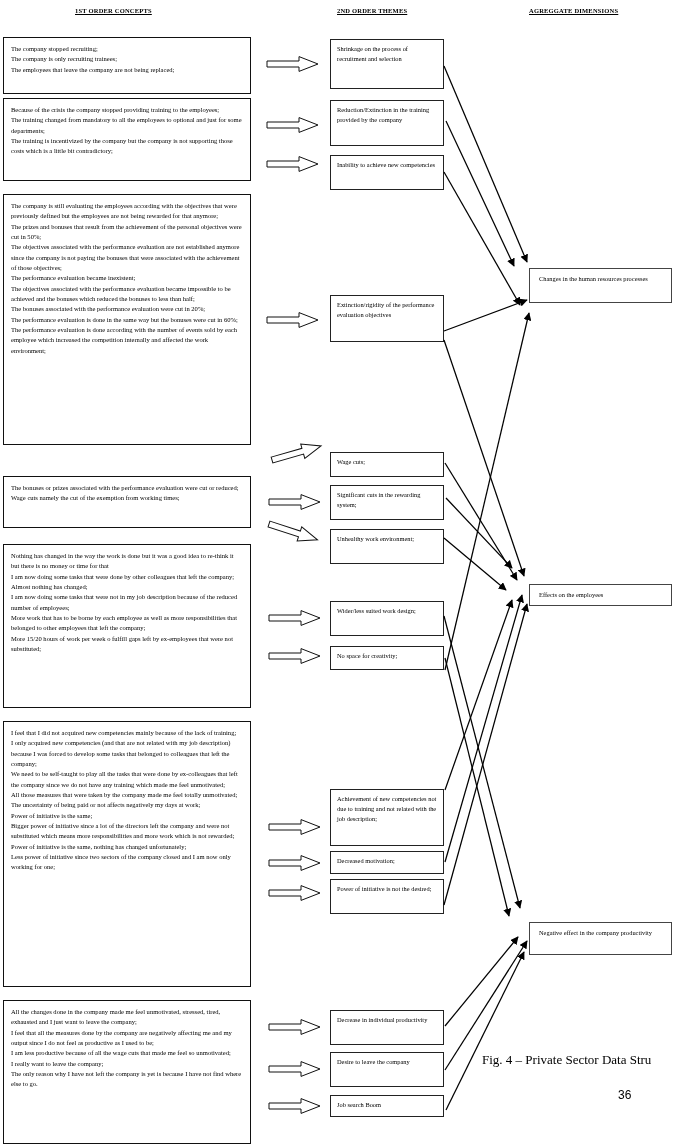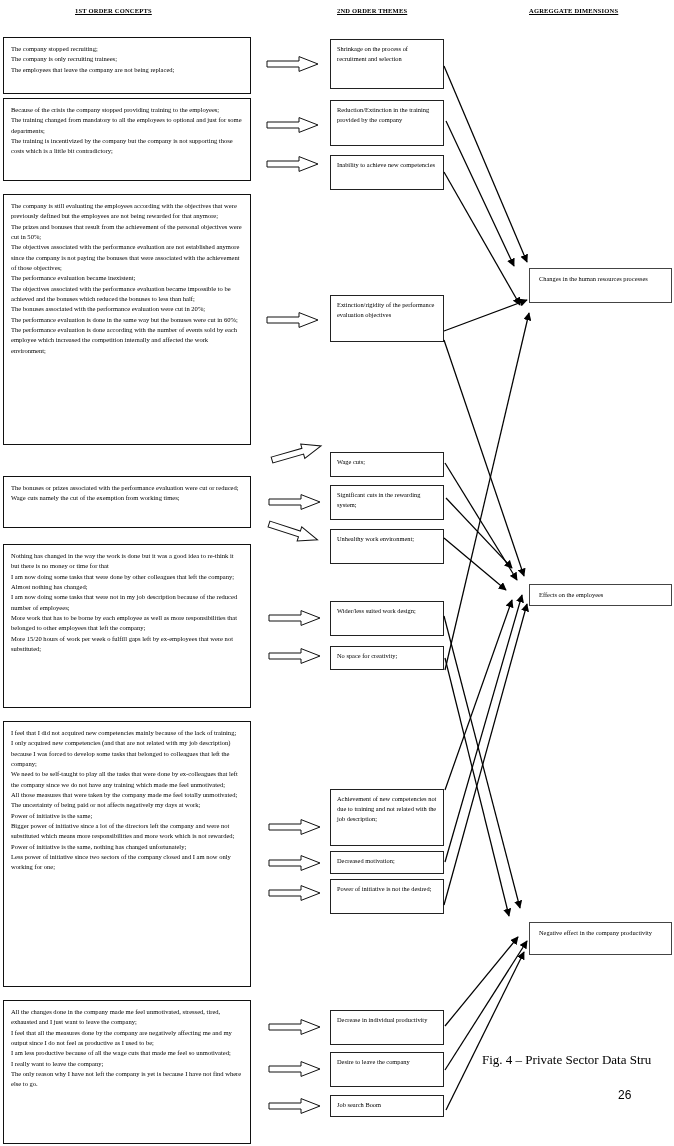--- a/index.html
+++ b/index.html
@@ -275,15 +275,15 @@
 
       <line x1="444" y1="616" x2="520" y2="908"></line>
       <line x1="445" y1="658" x2="509" y2="916"></line>
       <line x1="445" y1="1026" x2="518" y2="937"></line>
       <line x1="445" y1="1070" x2="527" y2="941"></line>
       <line x1="446" y1="1110" x2="524" y2="952"></line>
     </g>
   </svg>
 
   <div id="caption">Fig. 4 – Private Sector Data Stru</div>
-  <div id="pageno">26</div>
+  <div id="pageno">36</div>
 
 </div>
 
 </body></html>

